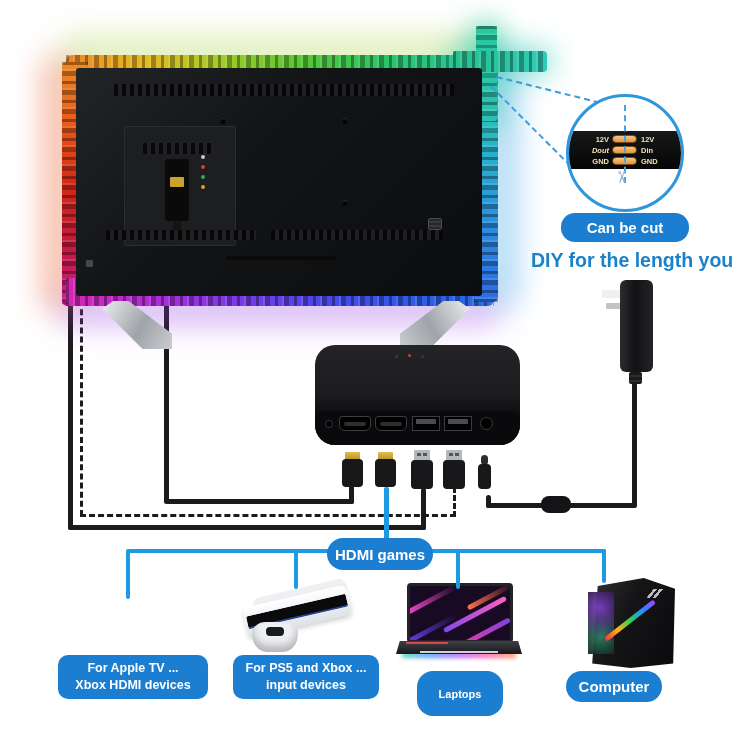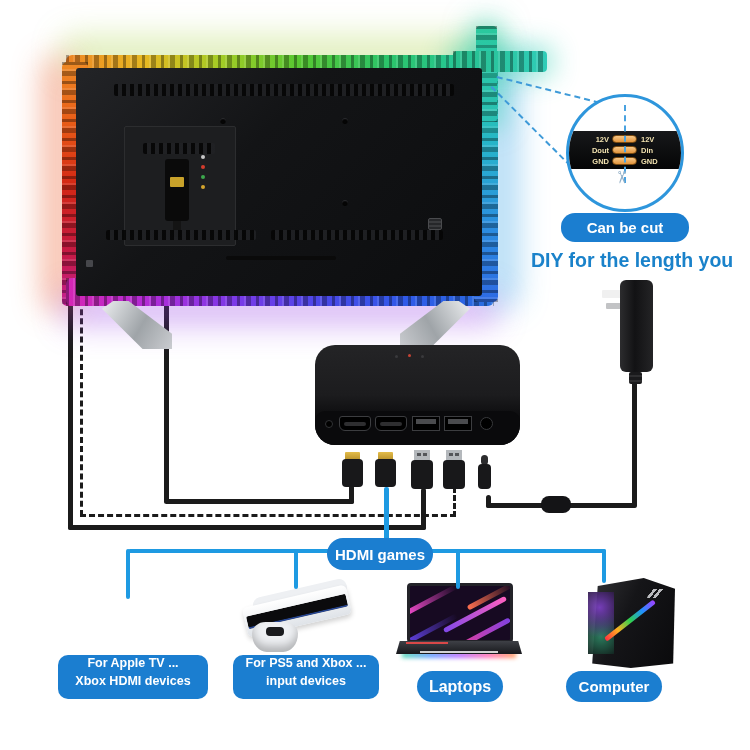--- a/index.html
+++ b/index.html
@@ -63,21 +63,21 @@
   #pointer-2{left:492px;top:86px;width:112px;transform:rotate(45deg);}
 
   
   .pill{background:#1b7ed0;color:#fff;border-radius:14px;display:flex;align-items:center;
     justify-content:center;font-weight:600;z-index:7;}
   #can-be-cut{left:561px;top:213px;width:128px;height:29px;font-size:15px;}
   #diy-text{left:531px;top:249px;width:215px;font-size:19.5px;font-weight:600;color:#1a82ca;z-index:7;}
   #hdmi-pill{left:132px;top:378px;width:73px;height:32px;border-radius:10px;font-size:15px;}
   #hdmi-input-pill{left:327px;top:538px;width:106px;height:32px;border-radius:16px;font-size:15px;}
   .caption{background:#1b7ed0;color:#fff;border-radius:10px;display:flex;flex-direction:column;
-    align-items:center;font-size:12.5px;font-weight:600;line-height:1.4;z-index:7;}
+    align-items:center;justify-content:center;font-size:12.5px;font-weight:600;line-height:1.4;z-index:7;}
 
   
   .cable{background:#1b1b1b;z-index:1;border-radius:3px;}
   .cable-dash-v{border-left:3px dashed #1b1b1b;z-index:1;}
   .cable-dash-h{border-top:3px dashed #1b1b1b;z-index:1;}
   .blue-line{background:#1e9ae2;z-index:4;border-radius:2px;}
 
   
   #control-box{left:315px;top:345px;width:205px;height:100px;border-radius:20px;z-index:3;
     background:linear-gradient(180deg,#242426 0%,#1c1c1e 50%,#0c0c0e 72%);}
@@ -181,21 +181,21 @@
   <div class="abs foot" id="foot-right" style="left:400px;top:301px;width:70px;height:48px;"></div>
 
   <div class="abs pointer-line" id="pointer-1"></div>
   <div class="abs pointer-line" id="pointer-2"></div>
   <div class="abs" id="callout-circle">
     <div id="callout-band">
       <div class="pad" style="top:4px;"></div>
       <div class="pad" style="top:15px;"></div>
       <div class="pad" style="top:26px;"></div>
       <div class="padlab l" style="top:3px;">12V</div>
-      <div class="padlab l" style="top:14px;">Dout</div>
+      <div class="padlab l" style="top:14px;font-style:italic;">Dout</div>
       <div class="padlab l" style="top:25px;">GND</div>
       <div class="padlab r" style="top:3px;">12V</div>
       <div class="padlab r" style="top:14px;">Din</div>
       <div class="padlab r" style="top:25px;">GND</div>
     </div>
     <div id="cut-line"></div>
     <div id="scissors">✂</div>
   </div>
   <div class="abs" id="diy-text">DIY for the length you</div>
   <div class="abs pill" id="can-be-cut">Can be cut</div>
@@ -282,16 +282,16 @@
   <div class="abs" id="tower-logo"></div>
 
   <div class="abs caption" style="left:58px;top:655px;width:150px;height:44px;">
     <span>For Apple TV ...</span>
     <span>Xbox HDMI devices</span>
   </div>
   <div class="abs caption" style="left:233px;top:655px;width:146px;height:44px;">
     <span>For PS5 and Xbox ...</span>
     <span>input devices</span>
   </div>
-  <div class="abs pill" style="left:417px;top:671px;width:86px;height:31px;border-radius:16px;font-size:16px;">Laptops</div>
+  <div class="abs pill" style="left:417px;top:671px;width:86px;height:45px;border-radius:16px;font-size:11px;">Laptops</div>
   <div class="abs pill" style="left:566px;top:671px;width:96px;height:31px;border-radius:16px;font-size:15px;">Computer</div>
 
 </div>
 
 </body></html>

